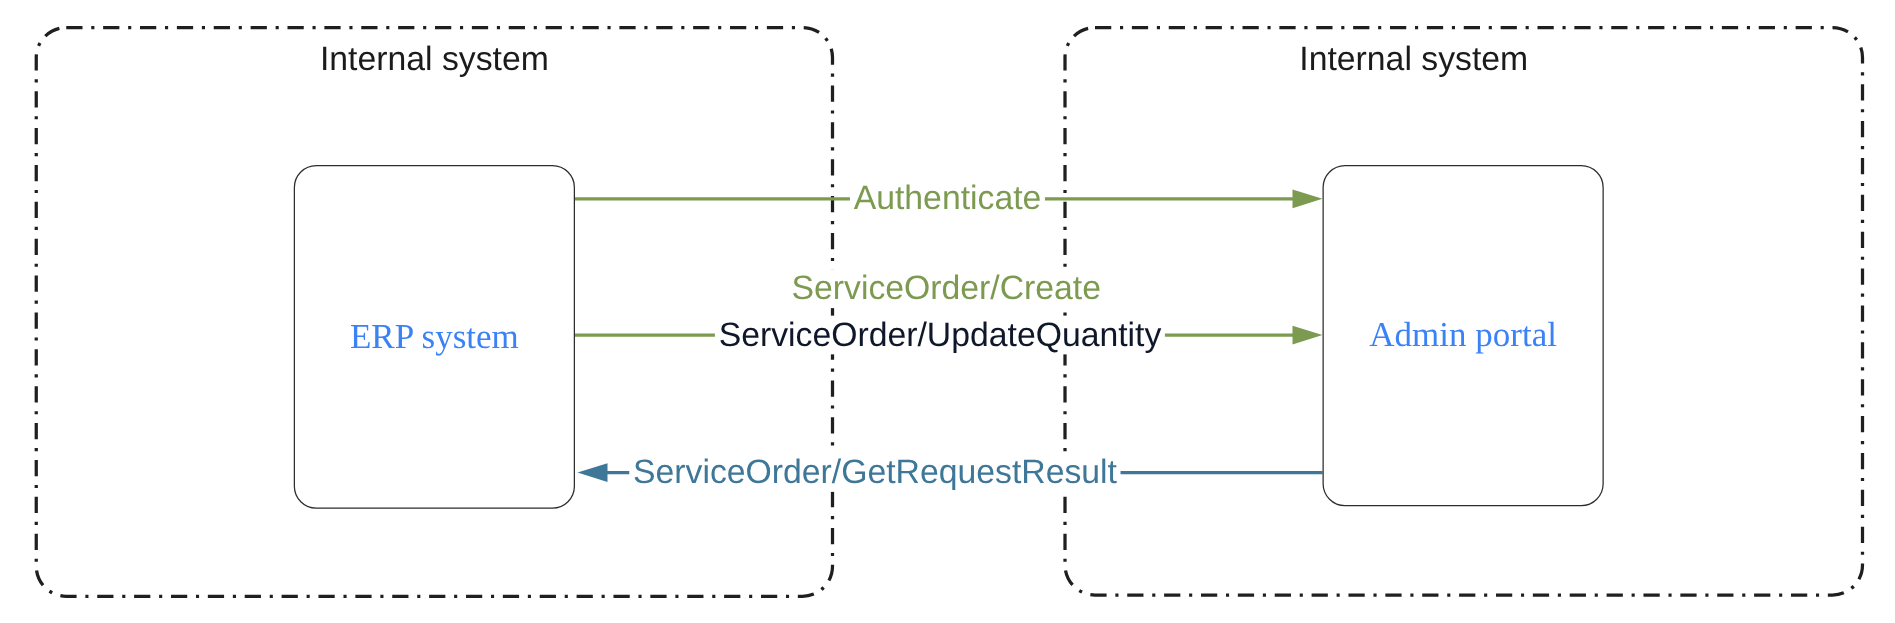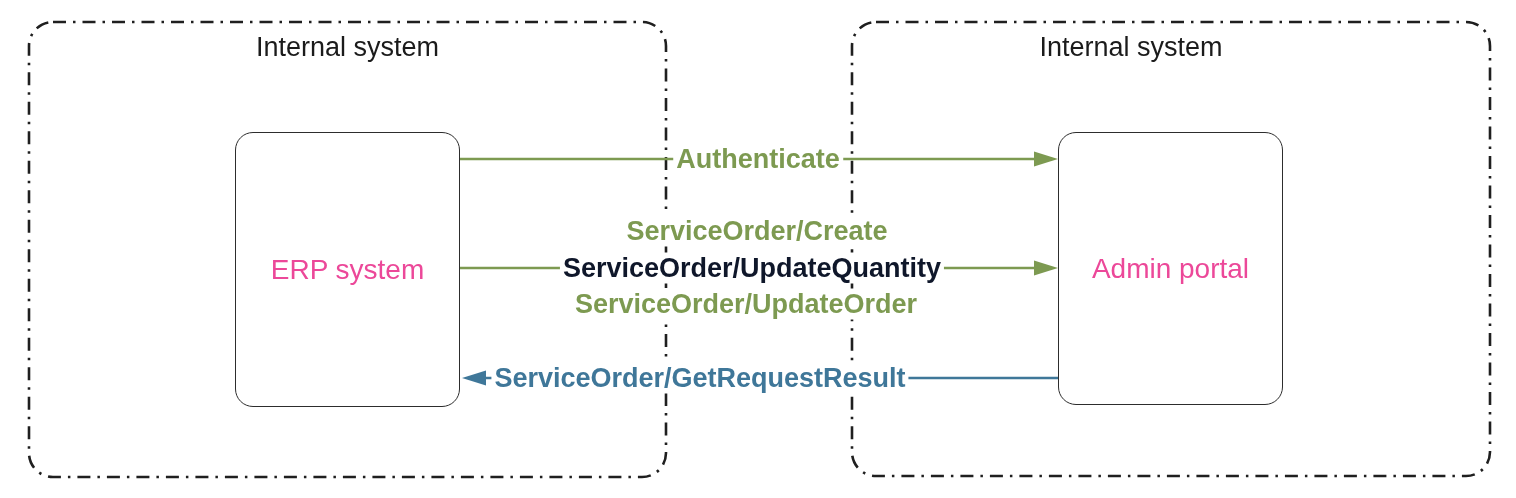--- a/index.html
+++ b/index.html
@@ -33,32 +33,32 @@
     background: #ffffff;
     border: 1.6px solid #2d2d2d;
     border-radius: 18px;
     display: flex;
     align-items: center;
     justify-content: center;
     box-sizing: border-box;
   }
   .node-label {
     font-size: 28px;
-    color: #ec4899;
+    color: #3b82f6;
     white-space: nowrap;
+    font-family: Liberation Serif, serif;
   }
   .msg-label {
     position: absolute;
     transform: translate(-50%, -50%);
     background: #ffffff;
     padding: 0 3px;
     font-size: 27px;
     line-height: 31px;
     white-space: nowrap;
-    font-weight: bold;
   }
 </style>
 </head>
 <body>
 
 <div class="canvas">
 
   <svg width="1516" height="498" viewBox="0 0 1516 498">
 
     <rect x="29" y="22" width="637" height="455" rx="24" fill="none" stroke-width="2.6" stroke-dasharray="13 7 2.5 7" stroke="#1f1f1f"></rect>
@@ -81,17 +81,16 @@
     <span class="node-label">ERP system</span>
   </div>
   <div class="node" style="left:1058px; top:132px; width:225px; height:273px;">
     <span class="node-label">Admin portal</span>
   </div>
 
   <div class="msg-label" style="left: 758px; top: 159px; color: rgb(125, 154, 81);">Authenticate</div>
 
   <div class="msg-label" style="left: 757px; top: 231px; color: rgb(125, 154, 81); text-align: center;">ServiceOrder/Create</div>
   <div class="msg-label" style="left: 752px; top: 268px; color: #0f172a;">ServiceOrder/UpdateQuantity</div>
-  <div class="msg-label" style="left: 746px; top: 304px; color: rgb(125, 154, 81);">ServiceOrder/UpdateOrder</div>
 
   <div class="msg-label" style="left: 700px; top: 378px; color: rgb(63, 119, 153);">ServiceOrder/GetRequestResult</div>
 
 </div>
 
 </body></html>

